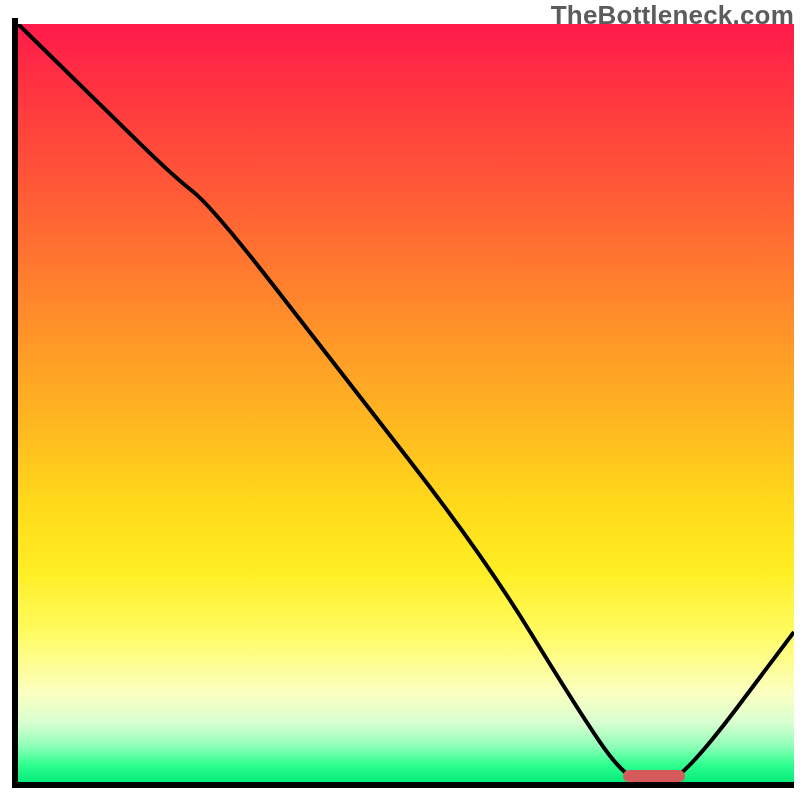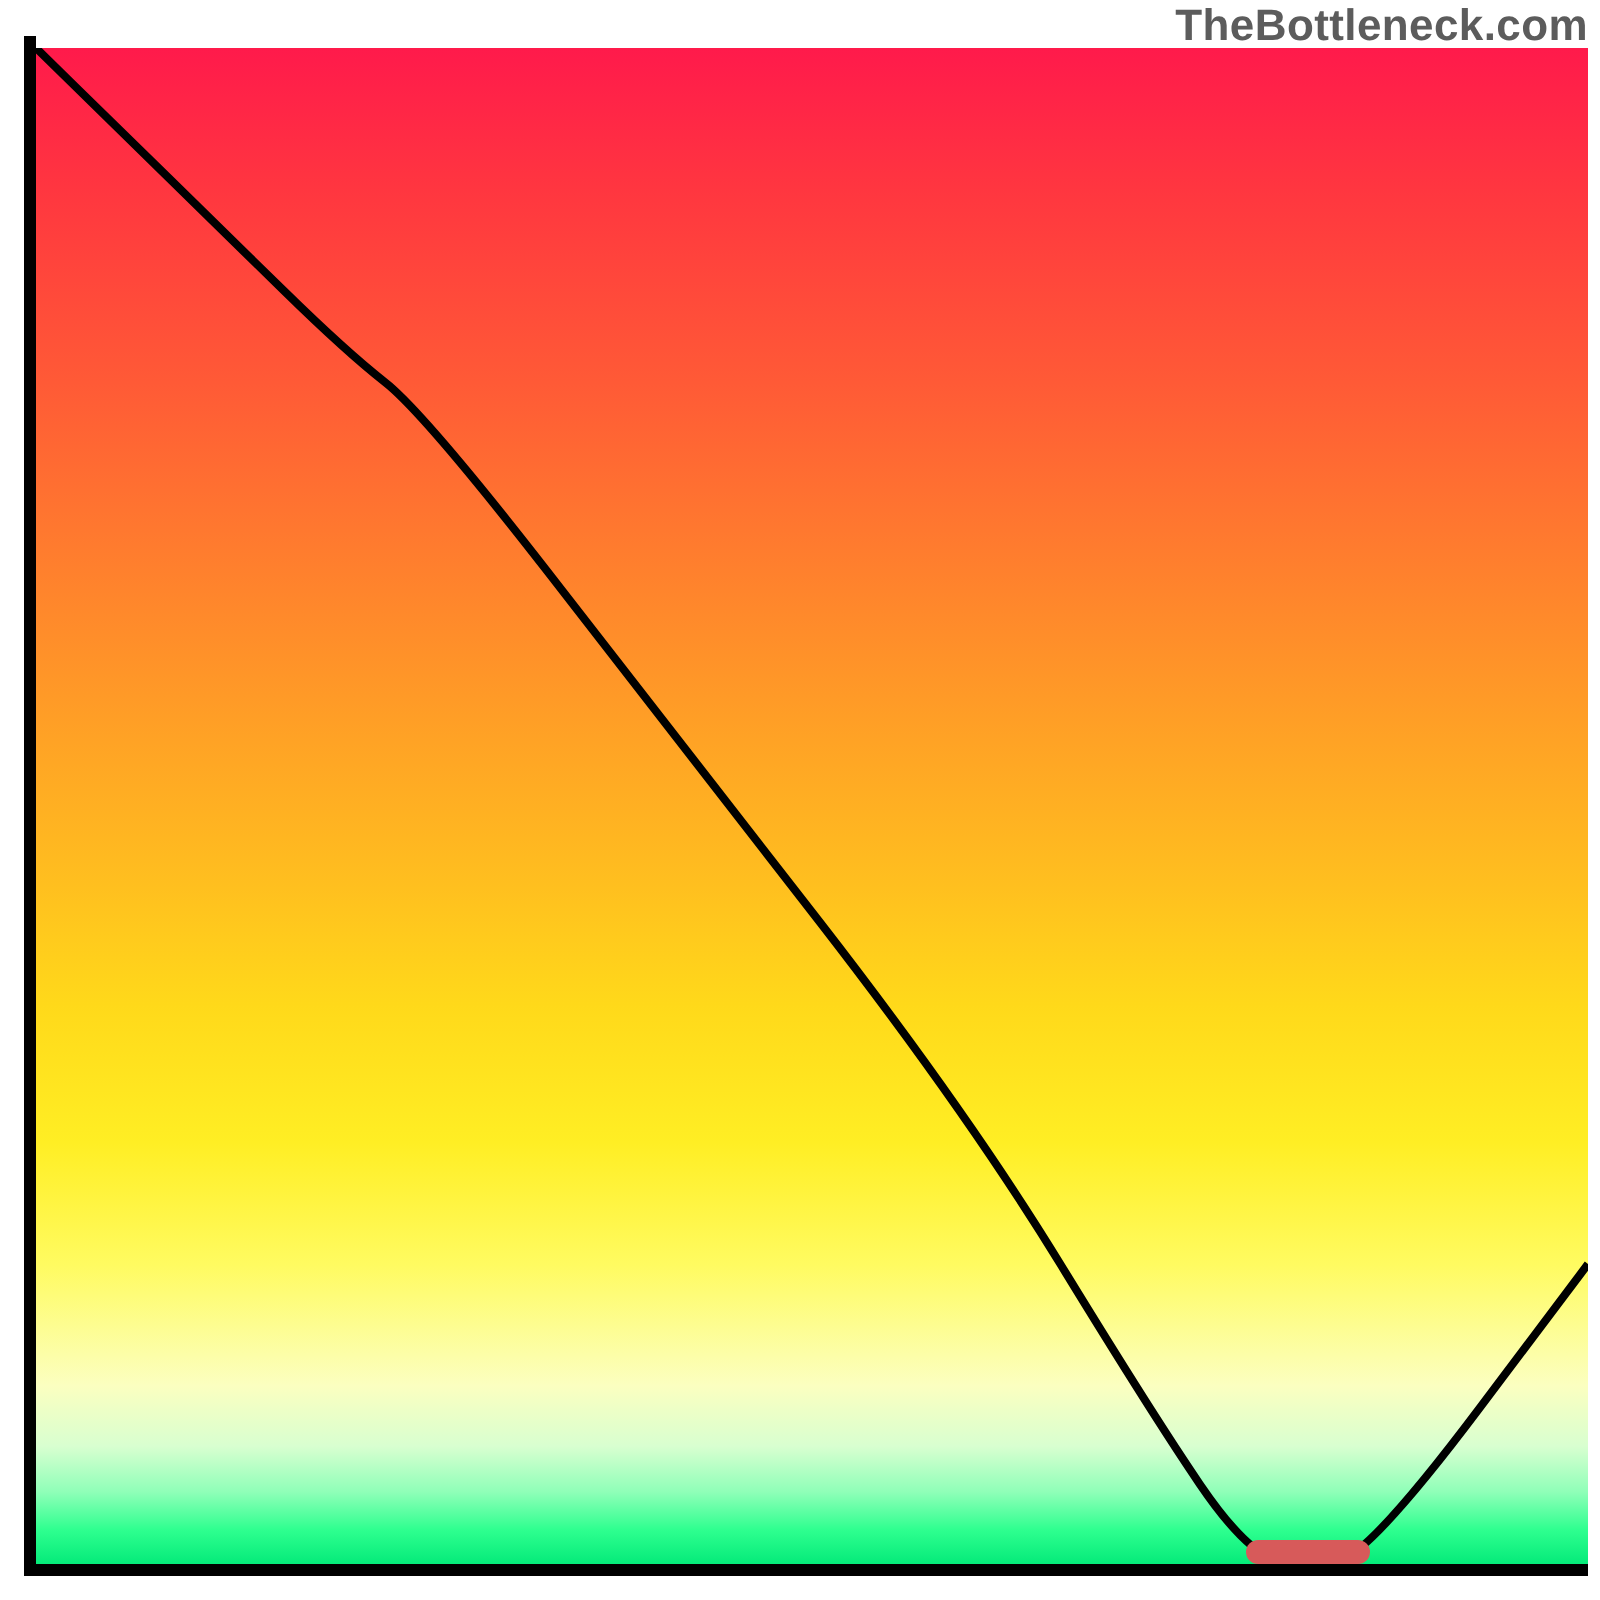--- a/index.html
+++ b/index.html
@@ -13,21 +13,21 @@
   .chart-container {
     position: relative;
     width: 800px;
     height: 800px;
   }
   .watermark {
     position: absolute;
     top: 0px;
     right: 6px;
     font-family: Arial, Helvetica, sans-serif;
-    font-size: 22px;
+    font-size: 26px;
     font-weight: 600;
     color: #5c5c5c;
     letter-spacing: 0.2px;
     z-index: 20;
   }
   .plot-area {
     position: absolute;
     left: 18px;
     top: 24px;
     width: 776px;

